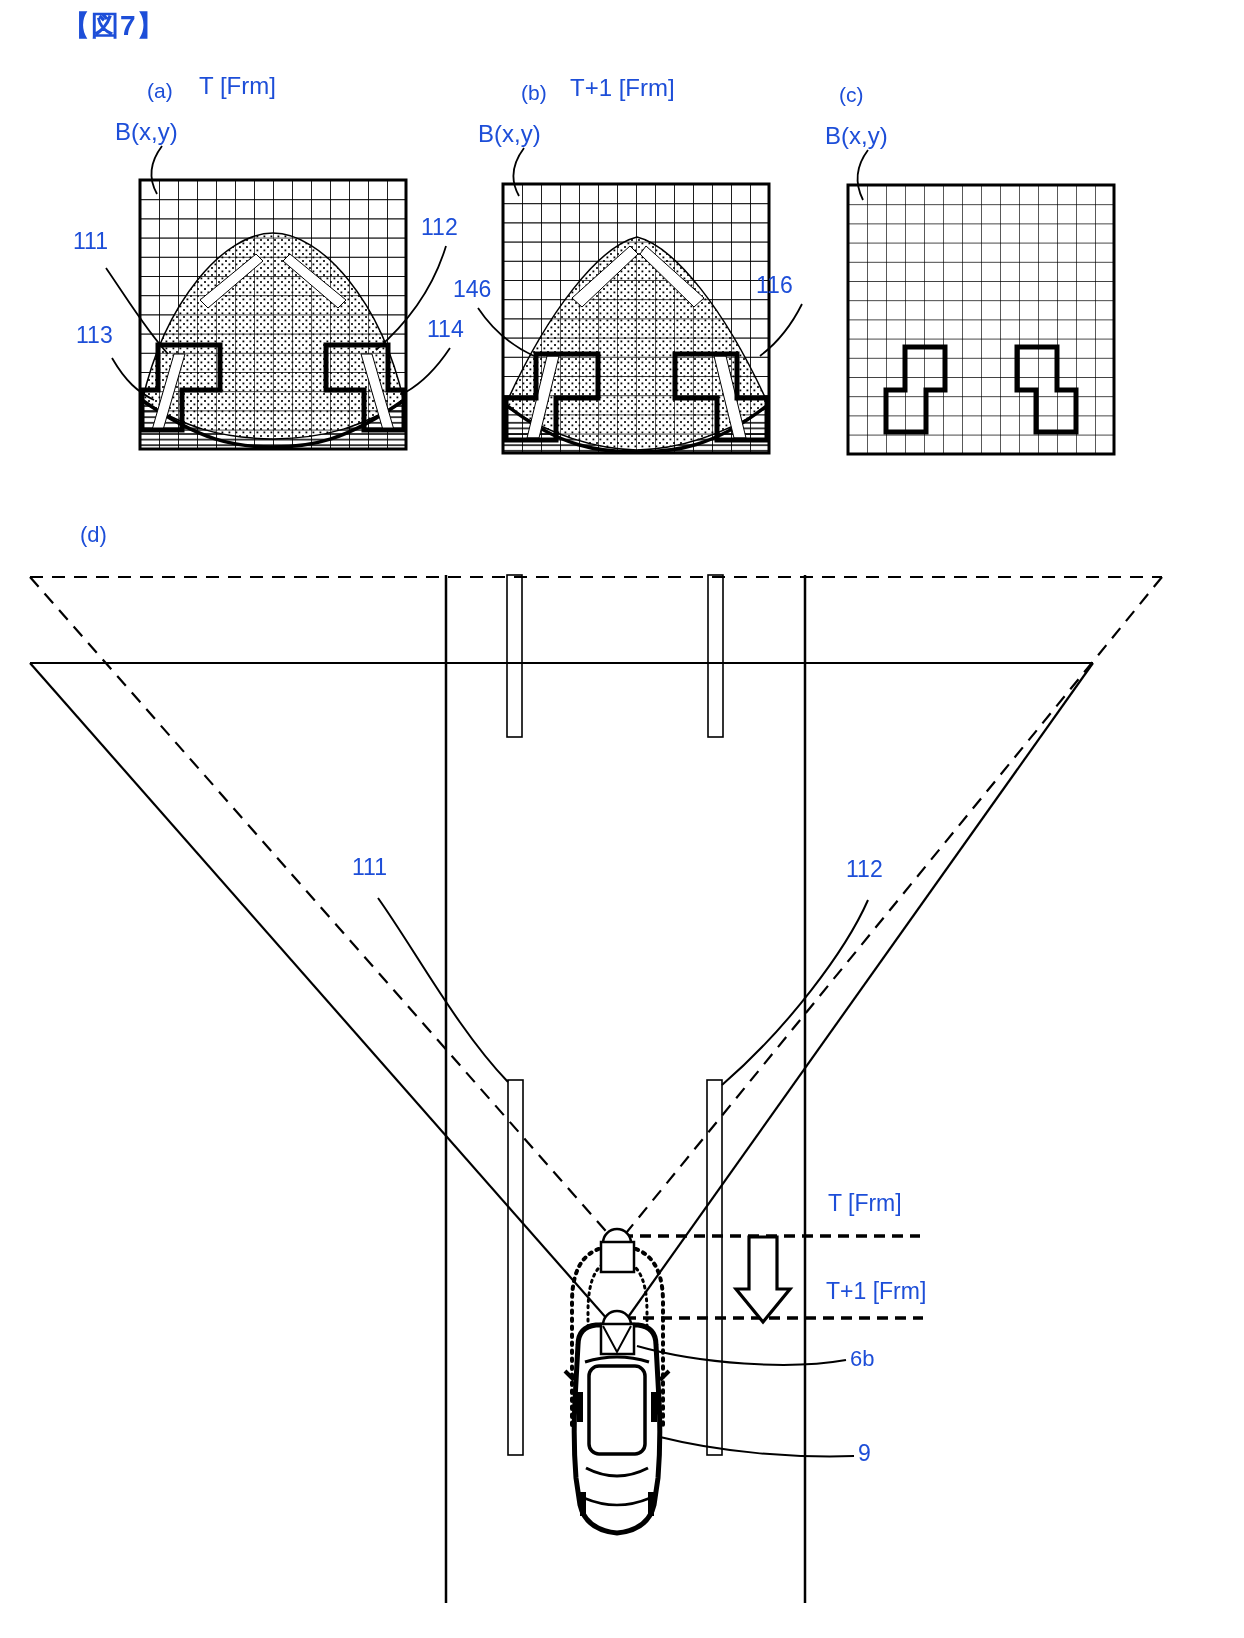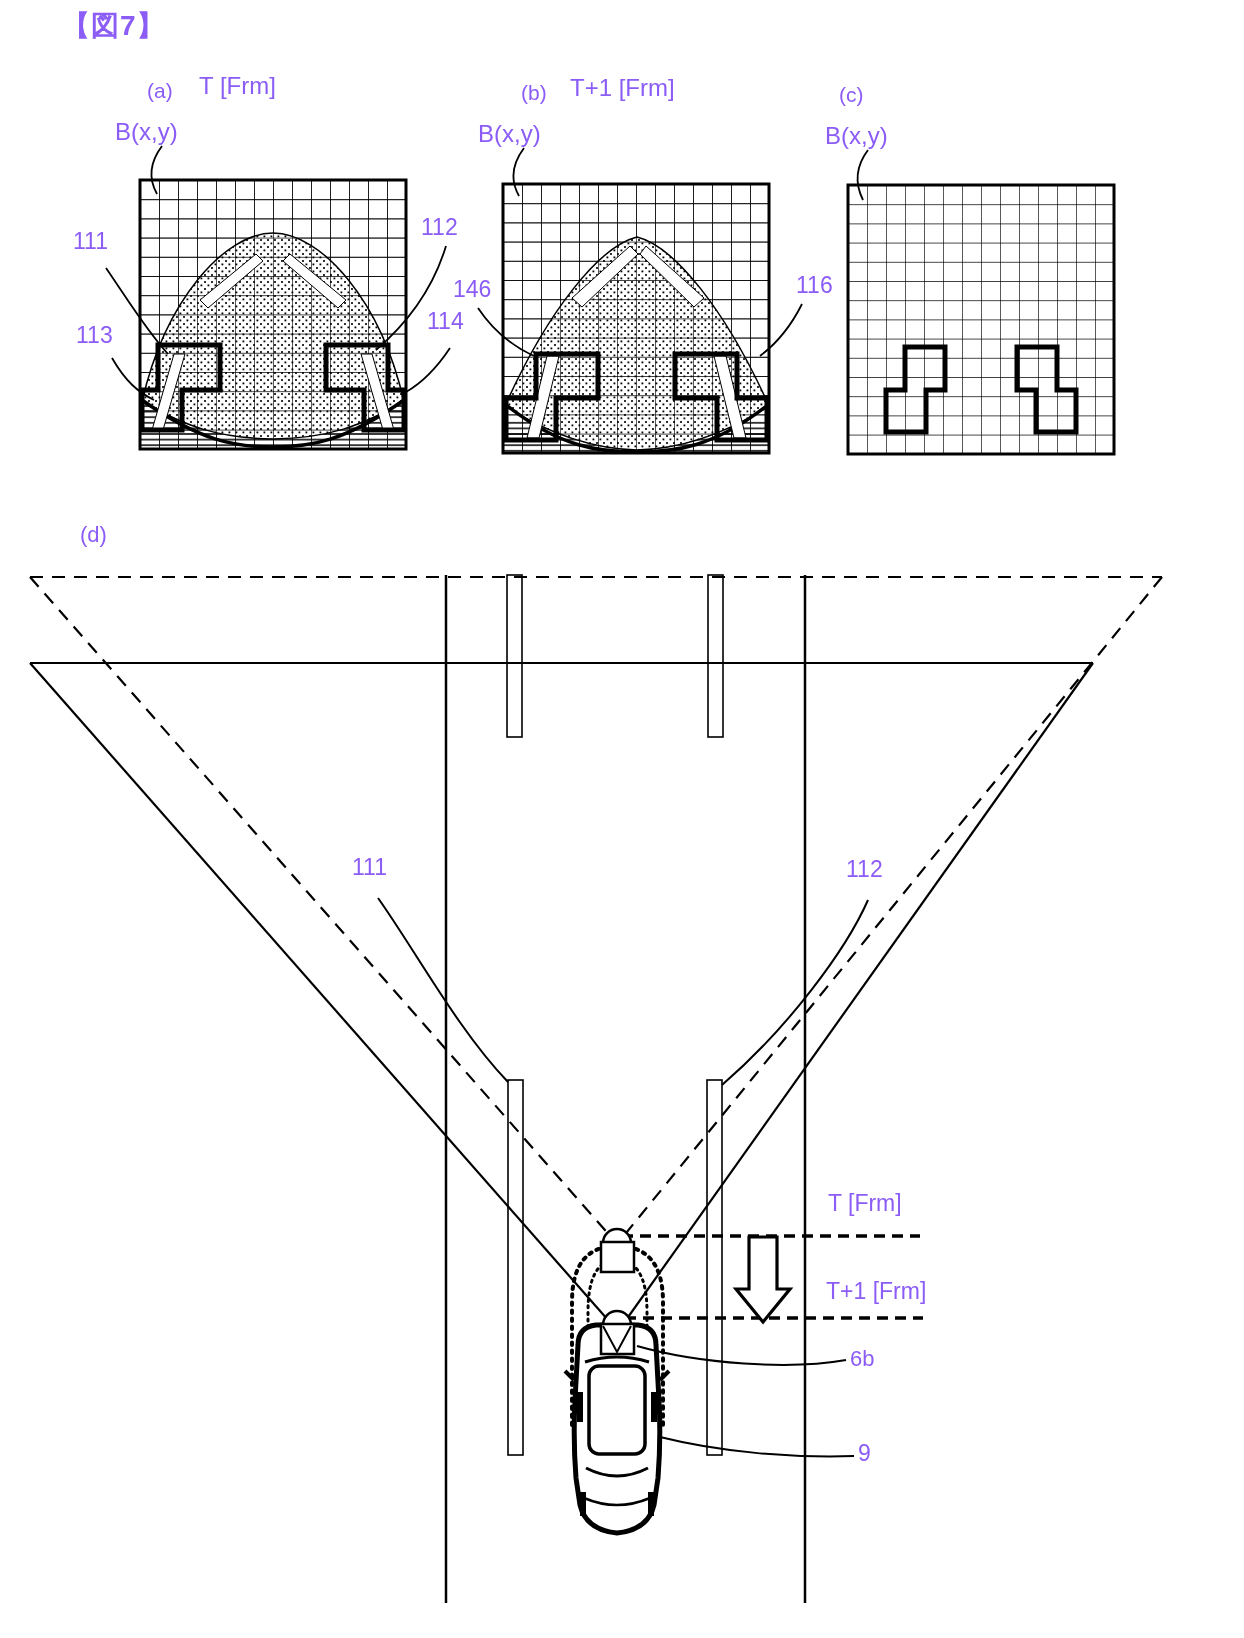--- a/index.html
+++ b/index.html
@@ -1,19 +1,19 @@
 <!DOCTYPE html>
 <html><head>
 <meta charset="utf-8">
 <style>
   html,body{margin:0;padding:0;background:#fff;}
   #page{position:relative;width:1244px;height:1638px;background:#fff;overflow:hidden;
         font-family:"Liberation Sans","DejaVu Sans",sans-serif;color:#000;}
   #drawing{position:absolute;left:0;top:0;}
-  .lbl{position:absolute;white-space:nowrap;color:#8b5cf6;line-height:1;}
+  .lbl{position:absolute;white-space:nowrap;color:#1d4ed8;line-height:1;}
   .fs28{font-size:28px;font-weight:bold;letter-spacing:1px;}
   .fs24{font-size:24px;}
   .fs23{font-size:23px;}
   .fs22{font-size:22px;}
   .fs21{font-size:21px;}
 </style>
 </head>
 <body>
 
 <div id="page">
@@ -149,23 +149,23 @@
   <div class="lbl fs24" style="left:570px;top:76px">T+1 [Frm]</div>
   <div class="lbl fs21" style="left:839px;top:84px">(c)</div>
 
   <div class="lbl fs24" style="left:115px;top:120px">B(x,y)</div>
   <div class="lbl fs24" style="left:478px;top:122px">B(x,y)</div>
   <div class="lbl fs24" style="left:825px;top:124px">B(x,y)</div>
 
   <div class="lbl fs23" style="left:73px;top:230px">111</div>
   <div class="lbl fs23" style="left:76px;top:324px">113</div>
   <div class="lbl fs23" style="left:421px;top:216px">112</div>
-  <div class="lbl fs23" style="left:427px;top:310px">114</div>
+  <div class="lbl fs23" style="left:427px;top:318px">114</div>
   <div class="lbl fs23" style="left:453px;top:278px">146</div>
-  <div class="lbl fs23" style="left:796px;top:274px">116</div>
+  <div class="lbl fs23" style="left:756px;top:274px">116</div>
 
   <div class="lbl fs22" style="left:80px;top:524px">(d)</div>
   <div class="lbl fs23" style="left:352px;top:856px">111</div>
   <div class="lbl fs23" style="left:846px;top:858px">112</div>
   <div class="lbl fs23" style="left:828px;top:1192px">T [Frm]</div>
   <div class="lbl fs23" style="left:826px;top:1280px">T+1 [Frm]</div>
   <div class="lbl fs22" style="left:850px;top:1348px">6b</div>
   <div class="lbl fs23" style="left:858px;top:1442px">9</div>
 
 </div>

